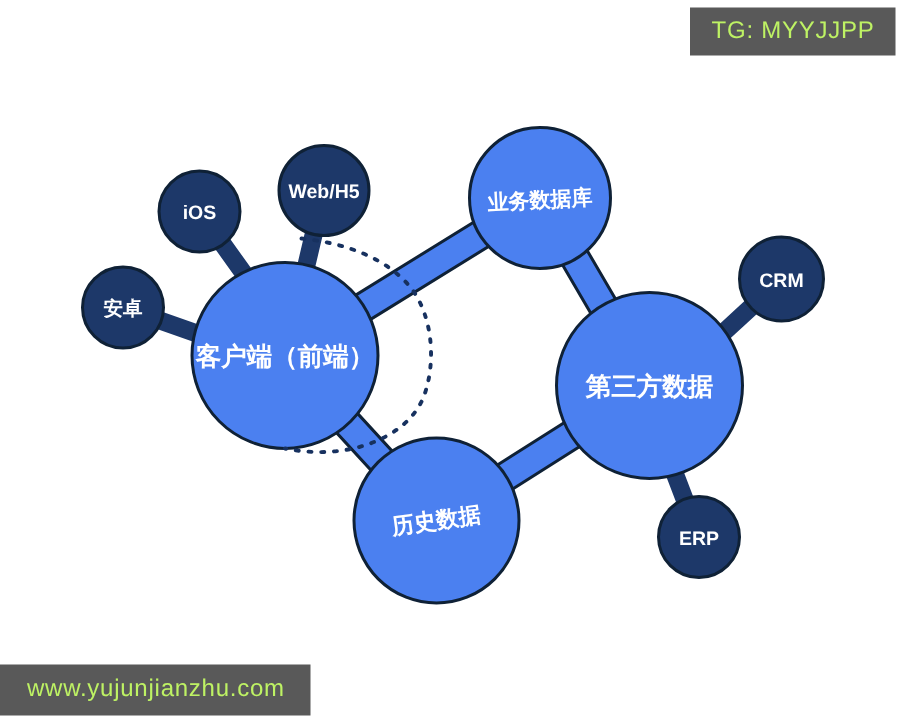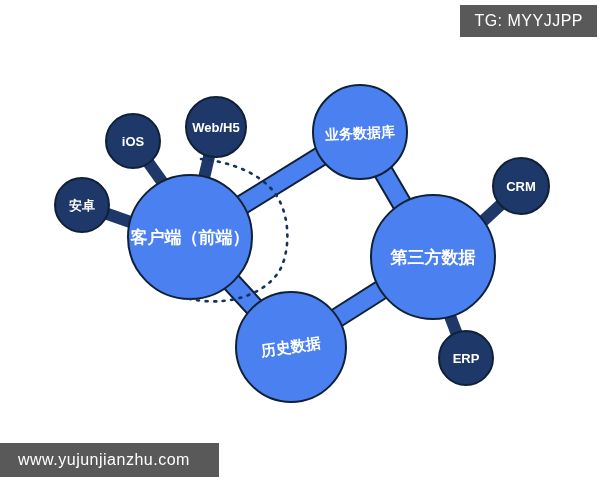--- a/index.html
+++ b/index.html
@@ -7,28 +7,28 @@
     position:relative;
     width:600px;height:480px;
     background:#ffffff;
     font-family:"Liberation Sans","DejaVu Sans",sans-serif;
     overflow:hidden;
   }
   .diagram-svg{position:absolute;left:0;top:0;}
   .wm{
     position:absolute;
     background:#595959;
-    color:#ffffff;
+    color:#bef264;
     font-size:16px;
     line-height:1;
     letter-spacing:.5px;
     white-space:nowrap;
   }
   .wm-tg{top:5px;right:3px;padding:8px 14px;}
-  .wm-site{left:0;bottom:3px;padding:9px 29px 9px 18px;margin-top:11px;}
+  .wm-site{left:0;bottom:3px;padding:9px 17px 9px 18px;margin-top:11px;}
   .node-label{
     fill:#ffffff;
     font-family:"Liberation Sans","DejaVu Sans",sans-serif;
     font-weight:bold;
     text-anchor:middle;
   }
 </style>
 </head>
 <body>
 

